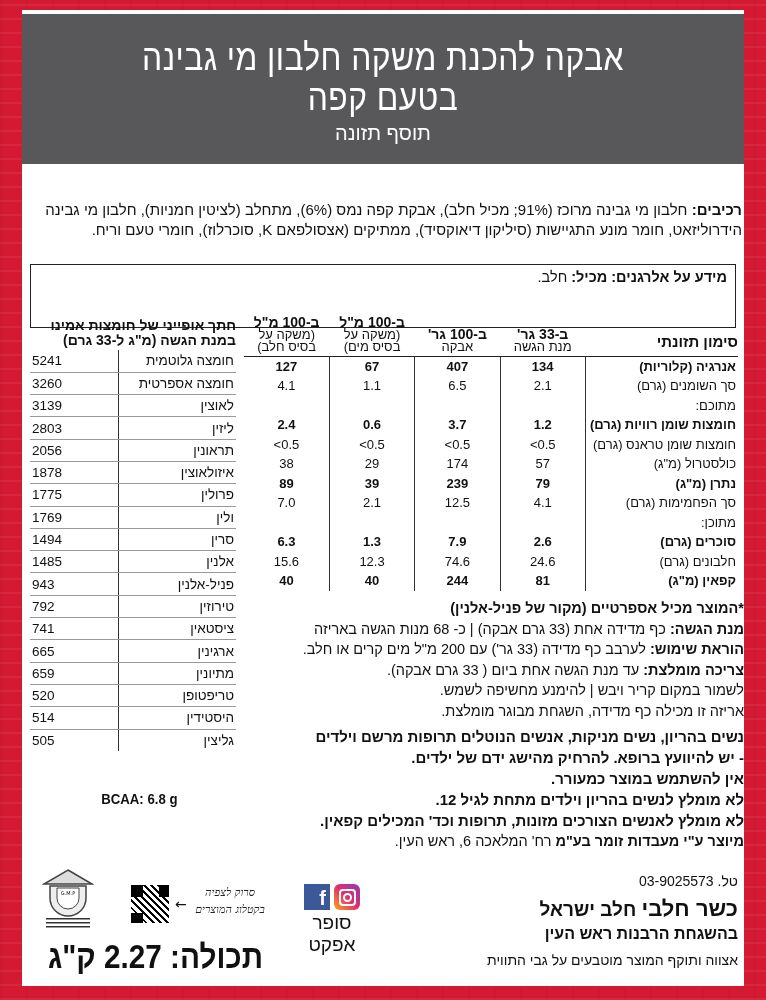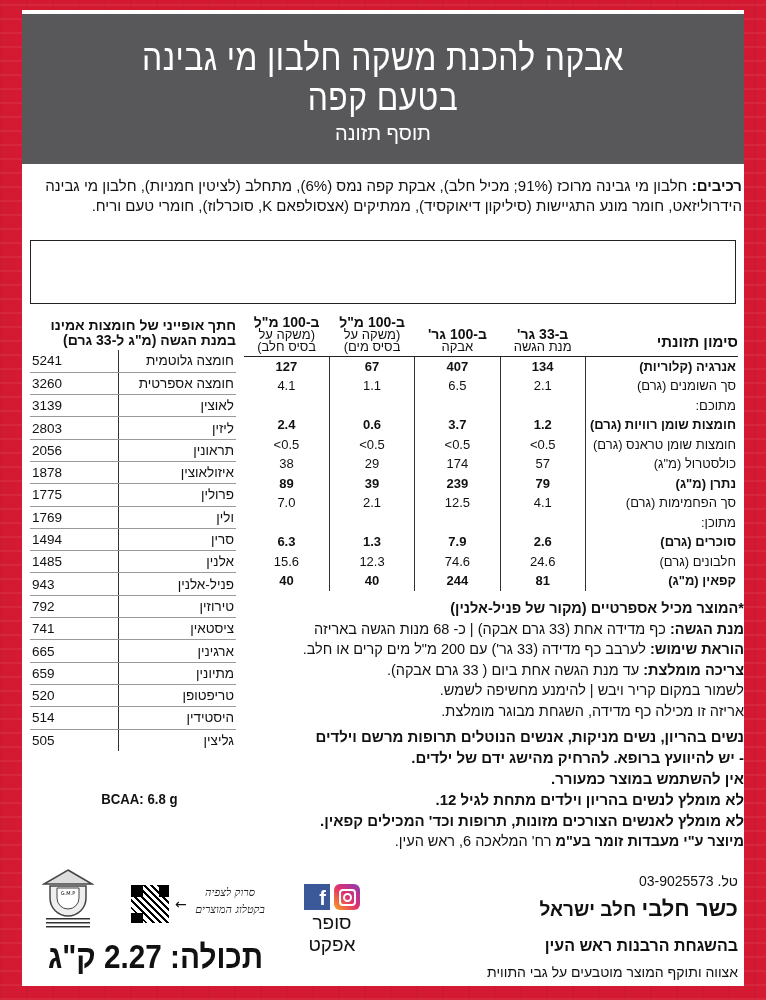--- a/index.html
+++ b/index.html
@@ -25,21 +25,21 @@
   .header .title {
     font-family: "Liberation Sans", sans-serif;
     font-size: 37px; line-height: 40px; font-weight: 400;
     padding-top: 24px; letter-spacing: 0.5px;
     transform: scaleX(0.86); transform-origin: center;
   }
   .header .subtitle {
     font-family: "Liberation Sans", sans-serif;
     font-size: 20px; margin-top: 4px;
   }
-  .rtl { direction: rtl; text-align: right; }
+  .rtl { direction: rtl; text-align: right; margin-top: 24px; }
   .ingredients {
     position: absolute; left: 30px; top: 176px; width: 712px;
     font-family: "Liberation Sans", sans-serif;
     font-size: 15px; line-height: 20px;
   }
   .ingredients b { font-weight: 700; }
   .allergen-box {
     position: absolute; left: 30px; top: 240px; width: 706px; height: 64px;
     border: 1.5px solid #222; padding: 3px 8px;
     font-family: "Liberation Sans", sans-serif;
@@ -78,21 +78,21 @@
     font-size: 14.5px; line-height: 20.6px;
   }
   .info-block .line { white-space: nowrap; }
   .info-block .b { font-weight: 700; }
   .info-block .warn { font-weight: 700; font-size: 15px; line-height: 21px; }
   .info-block .gap { height: 4px; }
   .phone { position: absolute; right: 28px; top: 873px; font-family: "Liberation Sans", sans-serif; font-size: 14px; direction: rtl; }
   .kosher { position: absolute; right: 28px; top: 896px; text-align: right; direction: rtl; font-family: "Liberation Sans", sans-serif; }
   .kosher .k1 { font-size: 22px; font-weight: 700; line-height: 26px; }
   .kosher .k1 .k1s { font-weight: 700; font-size: 19px; margin-left: 6px; }
-  .kosher .k2 { font-size: 16px; font-weight: 700; line-height: 22px; margin-top: 12px; }
+  .kosher .k2 { font-size: 16px; font-weight: 700; line-height: 22px; }
   .kosher .k3 { font-size: 14px; line-height: 22px; margin-top: 4px; }
   .social { position: absolute; left: 292px; top: 884px; width: 80px; text-align: center; }
   .social .icons { display: flex; justify-content: center; gap: 4px; }
   .fb { width: 26px; height: 26px; background: #3b5998; color: #fff; font-weight: 700; font-size: 20px; line-height: 28px; text-align: right; padding-right: 4px; font-family: "Liberation Sans", sans-serif; }
   .ig { width: 26px; height: 26px; border-radius: 6px; background: linear-gradient(45deg,#f9a31b,#e1306c 50%,#8a3ab9); position: relative; }
   .ig::before { content: ""; position: absolute; left: 5px; top: 5px; width: 13px; height: 13px; border: 2px solid #fff; border-radius: 4px; }
   .ig::after { content: ""; position: absolute; left: 9px; top: 9px; width: 5px; height: 5px; border: 2px solid #fff; border-radius: 50%; }
   .social .brand { font-family: "Liberation Sans", sans-serif; font-size: 19px; direction: rtl; margin-top: 2px; }
   .scan { position: absolute; left: 184px; top: 884px; width: 92px; font-family: "DejaVu Serif", serif; font-style: italic; font-size: 11px; line-height: 17px; direction: rtl; text-align: center; color: #222; }
   .arrow { position: absolute; left: 175px; top: 896px; font-size: 14px; }
@@ -117,20 +117,21 @@
     <div>בטעם קפה</div>
   </div>
   <div class="subtitle">תוסף תזונה</div>
 </div>
 
 <div class="ingredients rtl">
   <b>רכיבים:</b><span> חלבון מי גבינה מרוכז (91%; מכיל חלב), אבקת קפה נמס (6%), מתחלב (לציטין חמניות), חלבון מי גבינה הידרוליזאט, חומר מונע התגיישות (סיליקון דיאוקסיד), ממתיקים (אצסולפאם K, סוכרלוז), חומרי טעם וריח.</span>
 </div>
 
 <div class="allergen-box rtl">
+  <div><b>מידע על אלרגנים: מכיל:</b><span> חלב.</span></div>
 </div>
 
 <div class="nut-table">
   <table>
     <colgroup>
         <col class="c-label">
         <col class="c-num">
         <col class="c-num">
         <col class="c-num">
         <col class="c-num">

